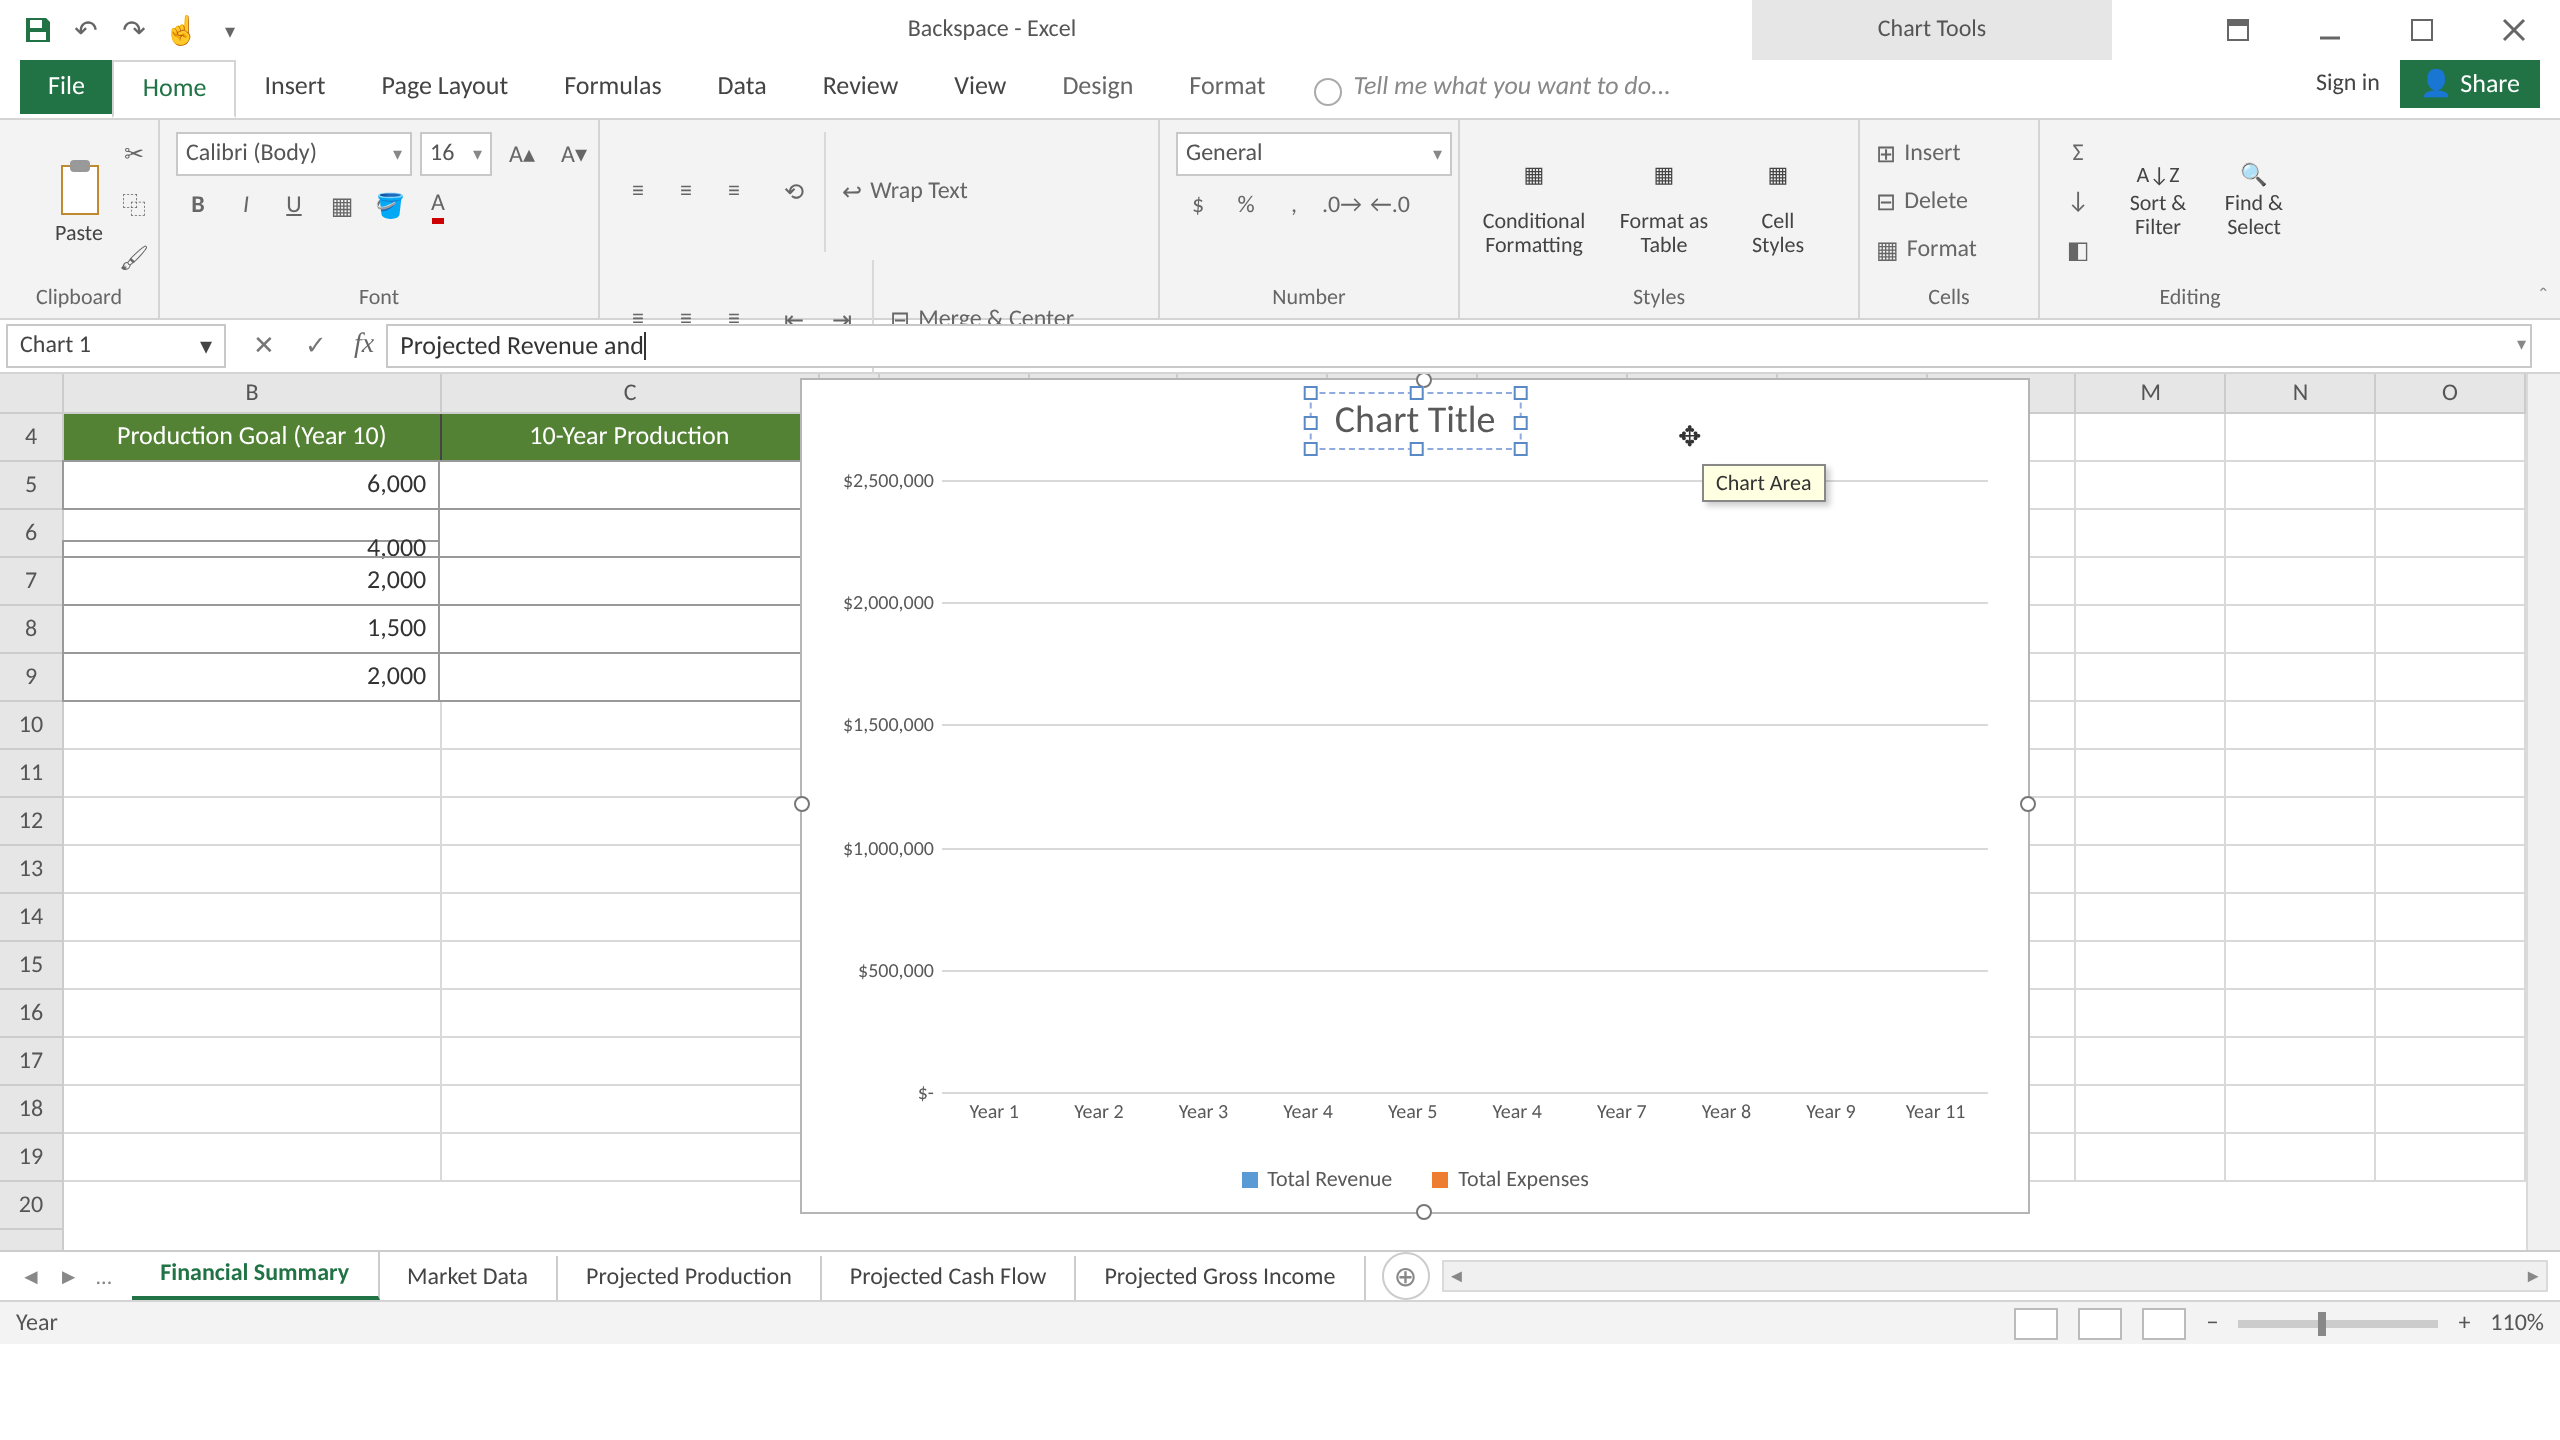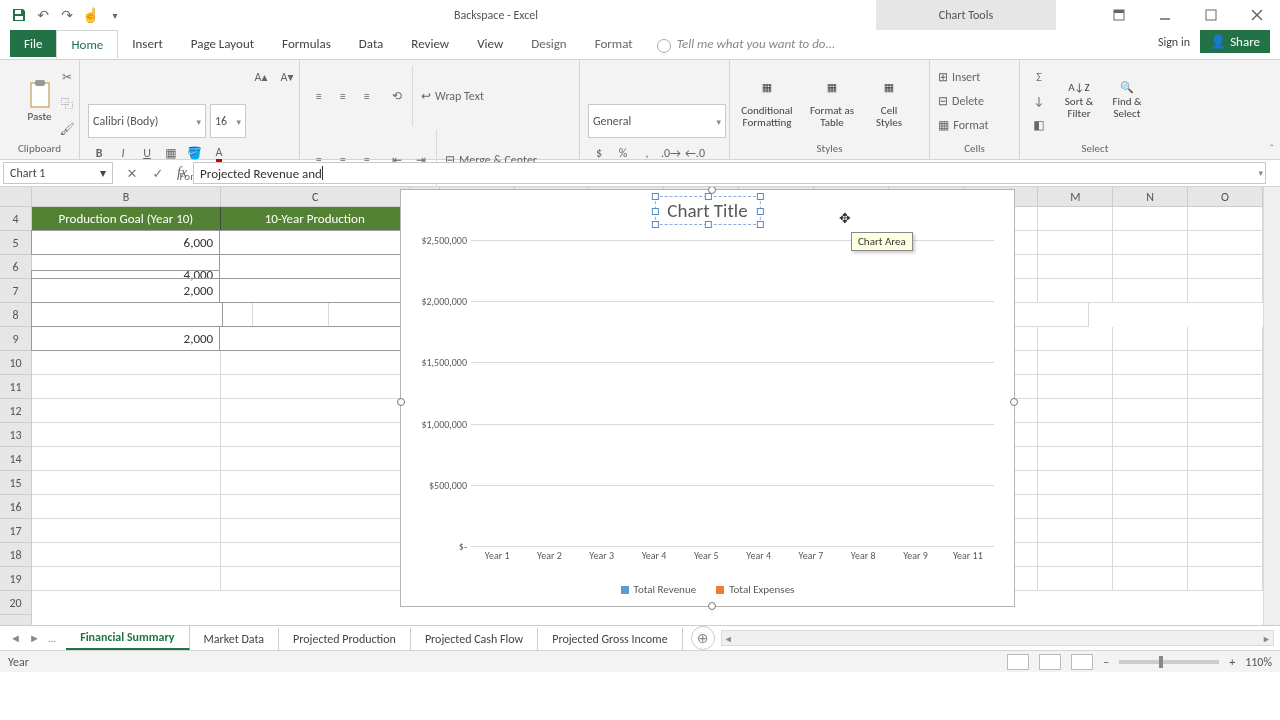--- a/index.html
+++ b/index.html
@@ -29,21 +29,21 @@
 
 
 .ribbon { height: 100px; background: #f3f3f3; border-bottom: 1px solid #d4d4d4; display: flex; position: relative; }
 .rgroup { border-right: 1px solid #d4d4d4; display: flex; flex-direction: column; padding: 2px 4px; }
 .rgroup-body { flex: 1; display: flex; align-items: center; gap: 2px; }
 .rgroup-label { text-align: center; font-size: 11px; color: #666; padding: 2px 0; position: relative; }
 .rbtn { min-width: 22px; height: 22px; display: flex; align-items: center; justify-content: center; color: #666; font-size: 12px; }
 .bigbtn { display: flex; flex-direction: column; align-items: center; justify-content: center; padding: 4px 6px; font-size: 11px; color: #444; text-align: center; line-height: 1.1; }
 .bigbtn .lines { margin-top: 2px; }
 .ribbon-collapse { position: absolute; right: 6px; bottom: 3px; color: #888; font-size: 12px; }
-.combo { height: 22px; border: 1px solid #c8c8c8; background: #fff; display: flex; align-items: center; padding: 16px 4px; font-size: 12px; color: #555; justify-content: space-between; margin-top: 38px; }
+.combo { height: 22px; border: 1px solid #c8c8c8; background: #fff; display: flex; align-items: center; padding: 4px 4px; font-size: 12px; color: #555; justify-content: space-between; }
 .combo .dd { color: #888; font-size: 9px; margin-left: 4px; }
 .vsep { width: 1px; height: 60px; background: #d9d9d9; margin: 0 2px; }
 .icon-box { width: 30px; height: 30px; display: flex; align-items: center; justify-content: center; }
 
 
 .namebox-row { height: 27px; display: flex; align-items: center; border-bottom: 1px solid #d4d4d4; }
 .namebox { width: 110px; height: 22px; border: 1px solid #c8c8c8; background: #fff; display: flex; align-items: center; padding: 0 6px; margin-left: 3px; justify-content: space-between; font-size: 12px; }
 .fx-btns { display: flex; gap: 0; margin: 0 6px; }
 .fx-btn { width: 26px; height: 22px; display: flex; align-items: center; justify-content: center; color: #777; font-size: 13px; }
 .fx-label { font-style: italic; font-family: "Cambria Math", serif; color: #666; font-size: 14px; margin-right: 6px; }
@@ -307,21 +307,21 @@
         <div>A↓Z</div>
         <span class="lines">Sort &amp;
 Filter</span>
         </div>
       <div class="bigbtn" style="width:46px">
         <div>🔍</div>
         <span class="lines">Find &amp;
 Select</span>
         </div>
       </div>
-    <div class="rgroup-label">Select</div>
+    <div class="rgroup-label">Editing</div>
   </div>
   <div class="ribbon-collapse">ˆ</div>
 </div>
 
 <div class="namebox-row">
   <div class="namebox">
       <span>Chart 1</span>
       <span class="dd">▾</span>
     </div>
   <div class="fx-btns">
@@ -432,20 +432,21 @@
         <div class="cell" style="width: 76px;"></div>
         <div class="cell" style="width: 76px;"></div>
         <div class="cell" style="width: 76px;"></div>
         <div class="cell" style="width: 76px;"></div>
         <div class="cell" style="width: 76px;"></div>
         <div class="cell" style="width: 76px;"></div>
         <div class="cell" style="width: 76px;"></div>
         <div class="cell" style="width: 76px;"></div>
       </div>
       <div class="cellrow">
+        <div class="cell data" style="width: 192px;">1,500</div>
         <div class="cell data" style="width: 192px;"></div>
         <div class="cell" style="width: 30px;"></div>
         <div class="cell" style="width: 76px;"></div>
         <div class="cell" style="width: 76px;"></div>
         <div class="cell" style="width: 76px;"></div>
         <div class="cell" style="width: 76px;"></div>
         <div class="cell" style="width: 76px;"></div>
         <div class="cell" style="width: 76px;"></div>
         <div class="cell" style="width: 76px;"></div>
         <div class="cell" style="width: 76px;"></div>

